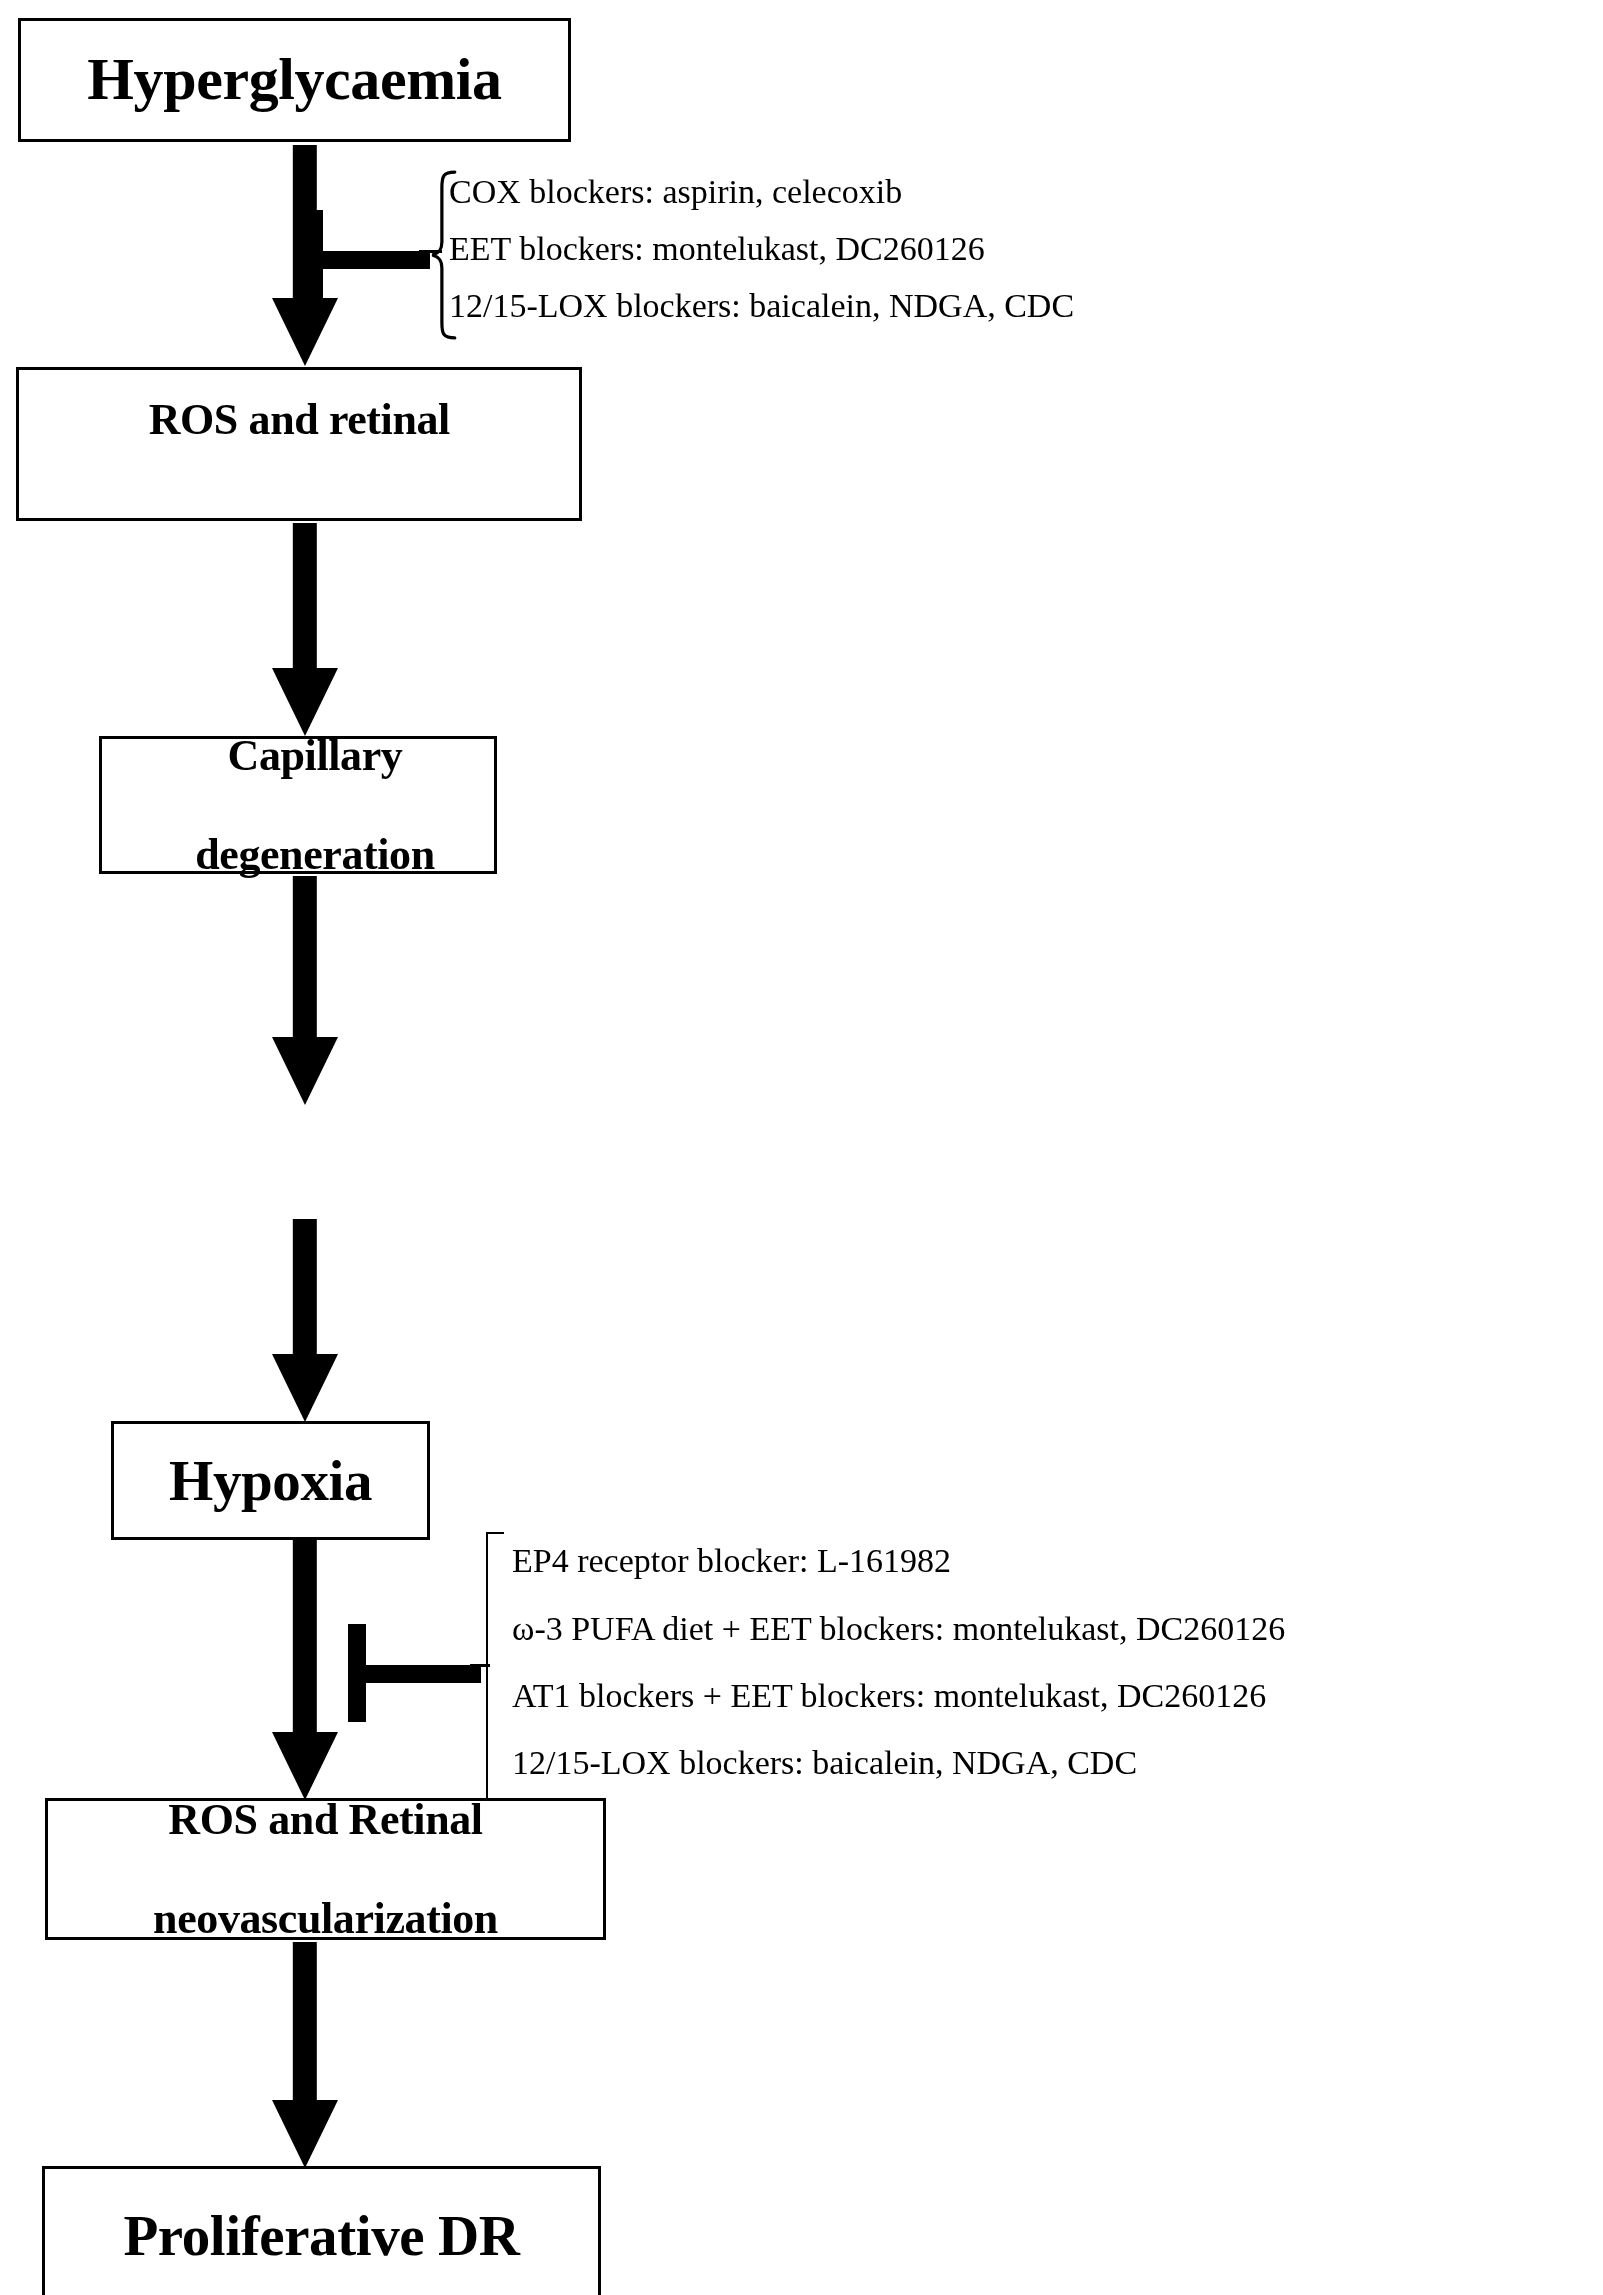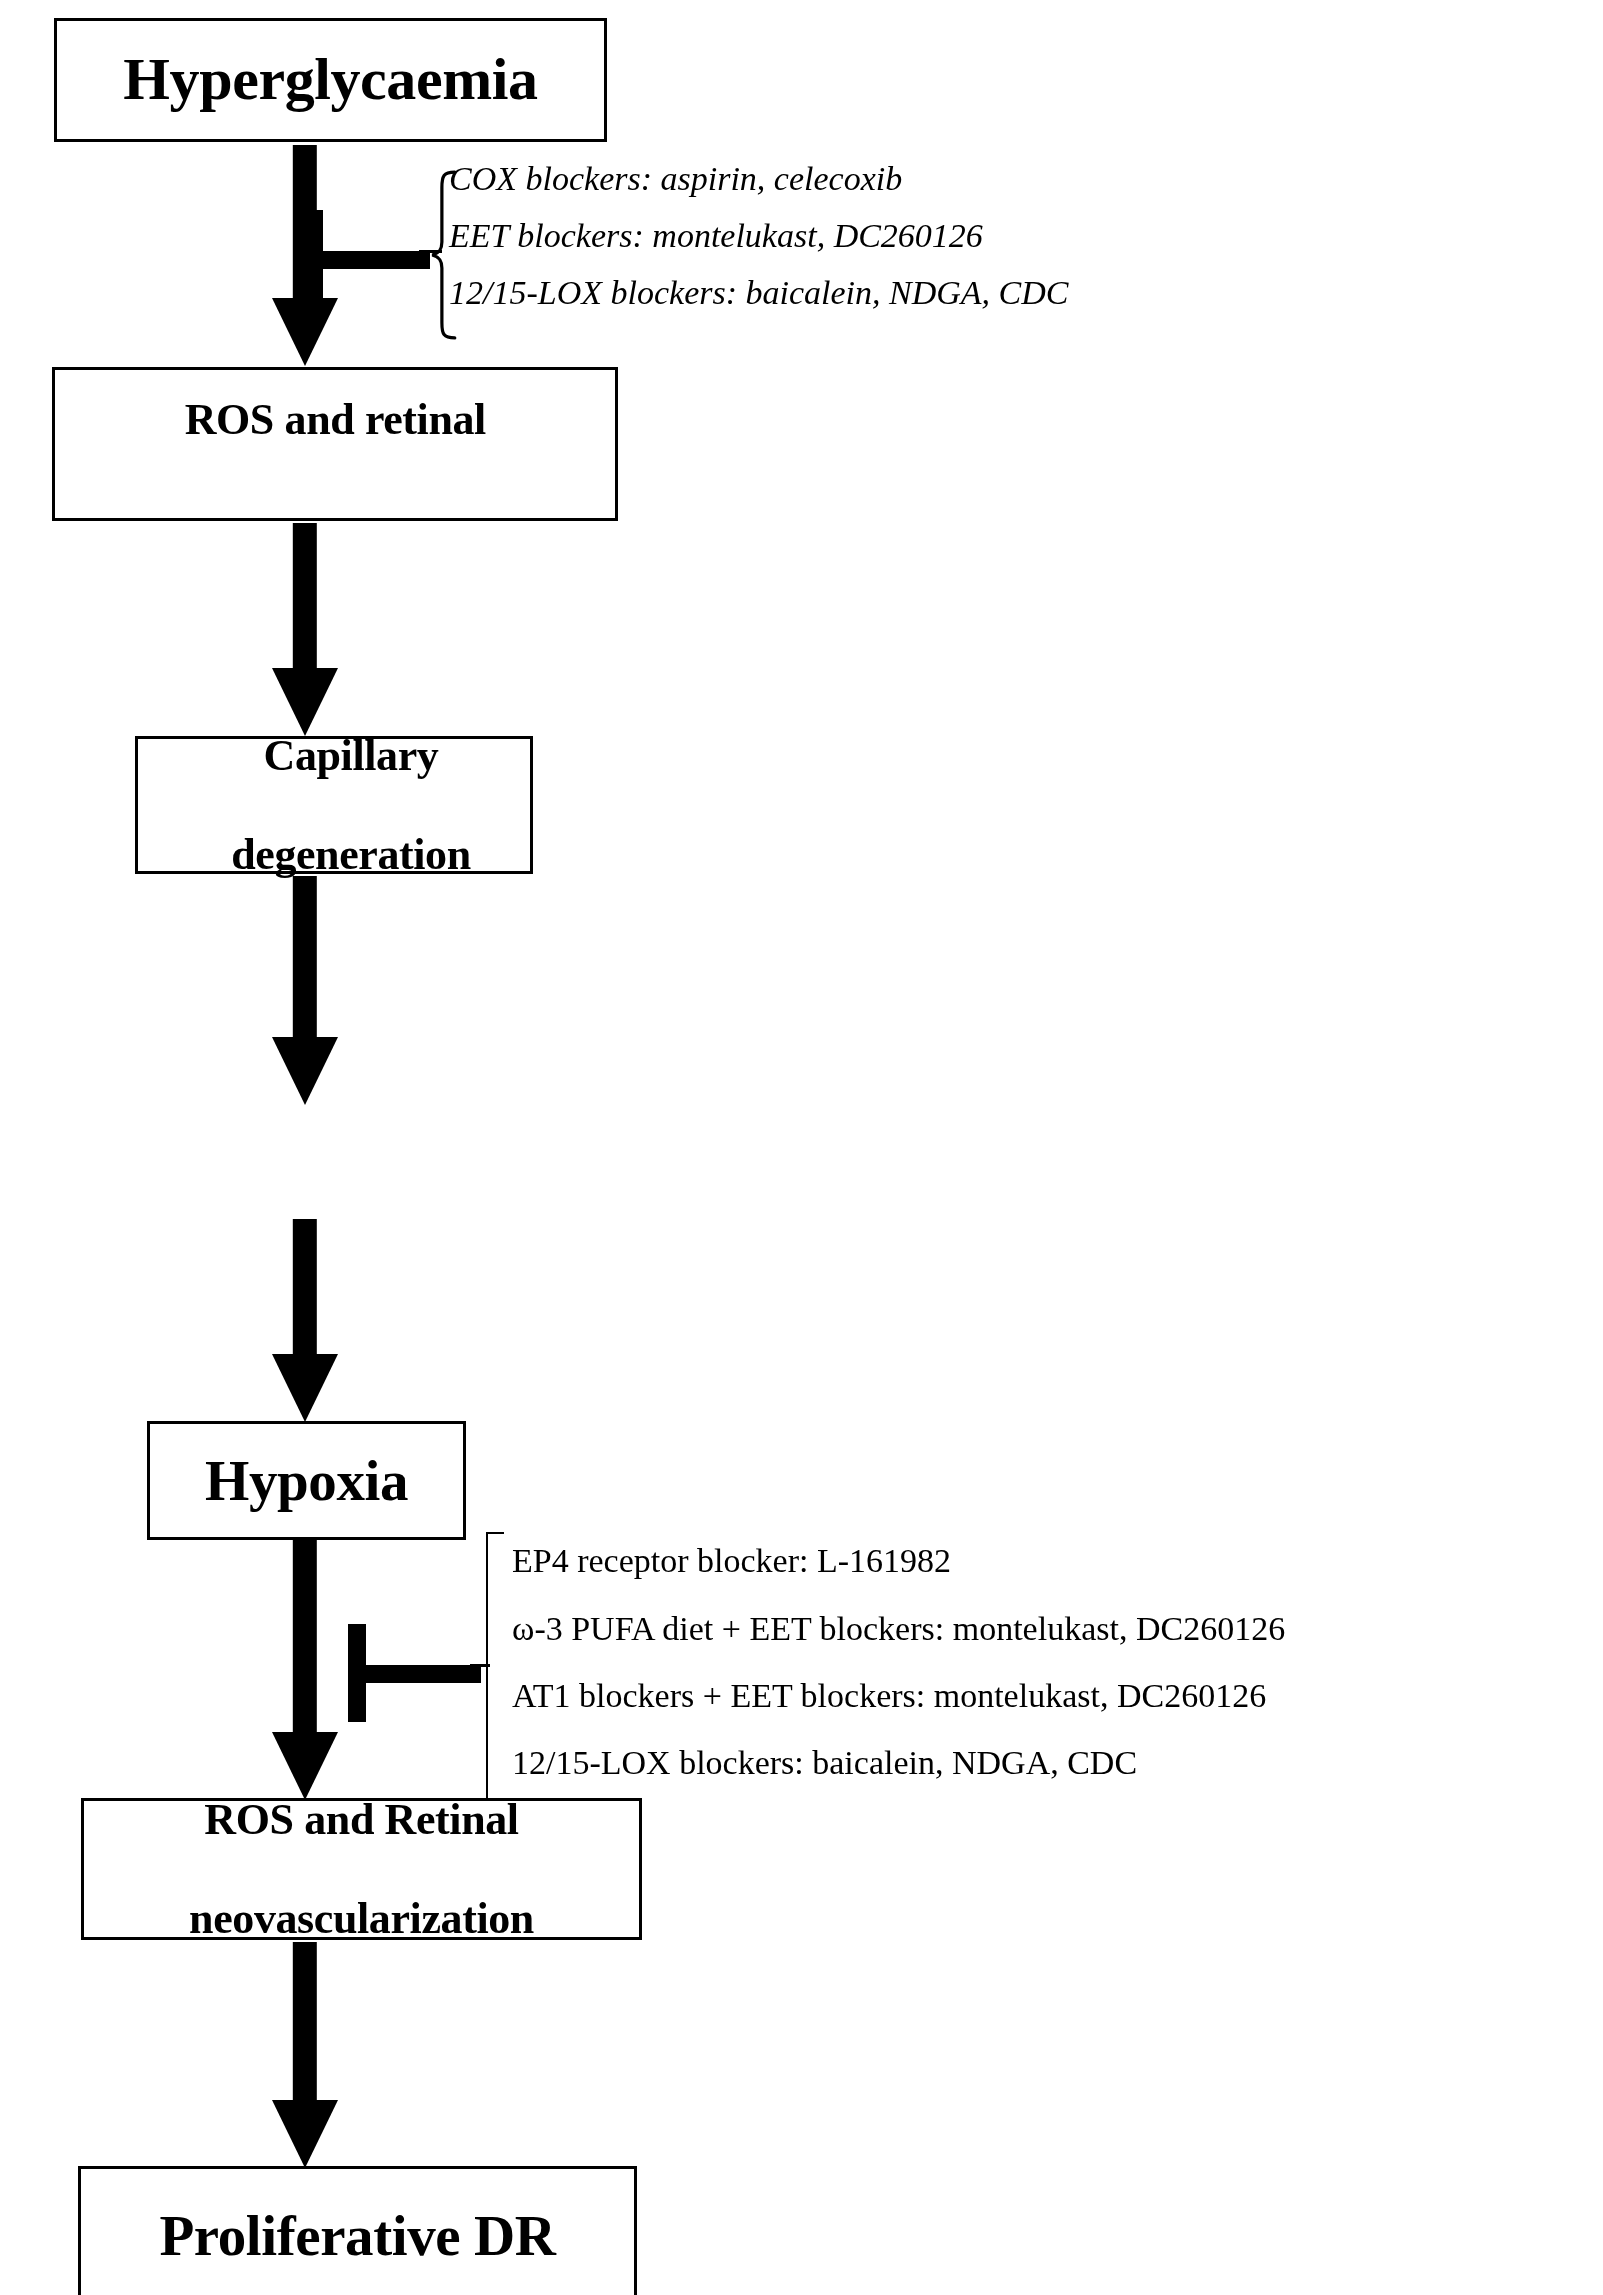--- a/index.html
+++ b/index.html
@@ -3,21 +3,21 @@
 <meta charset="utf-8">
 <style>
   html,body{margin:0;padding:0;background:#ffffff;}
   body{width:1604px;height:2295px;position:relative;overflow:hidden;
        font-family:"Liberation Serif","DejaVu Serif",serif;color:#000;}
   #stage{position:absolute;left:0;top:0;width:1604px;height:2295px;}
 
   .box{position:absolute;box-sizing:border-box;background:#fff;
        border:3.3px solid #000;display:flex;align-items:center;
        justify-content:center;text-align:center;font-weight:bold;
-       line-height:1.12;letter-spacing:-0.4px;margin-left:36px;}
+       line-height:1.12;letter-spacing:-0.4px;}
   .box span{display:block;width:100%;}
 
   
   .arrow{position:absolute;}
   .arrow .shaft{position:absolute;left:50%;top:0;transform:translateX(-50%);
                 background:#000;}
   .arrow .head{position:absolute;left:50%;bottom:0;transform:translateX(-50%);
                width:0;height:0;border-left:33px solid transparent;
                border-right:33px solid transparent;border-top:68px solid #000;}
 
@@ -56,21 +56,21 @@
   </div>
 
   <div style="position:absolute;left:419px;top:250px;width:23px;height:3.3px;background:#000;"></div>
 
   <div class="brace" style="left:429px;top:169px;width:29px;height:172px;">
     <svg width="29" height="172" viewBox="0 0 36 212" aria-hidden="true">
       <path d="M32 3 C18 3 16 8 16 22 L16 90 C16 100 12 104 4 106 C12 108 16 112 16 122 L16 190 C16 204 18 209 32 209" fill="none" stroke="#000" stroke-width="4" stroke-linecap="round"></path>
     </svg>
   </div>
 
-  <div class="ann" style="left:449px;top:150px;font-style:italic;">
+  <div class="ann" style="left:449px;top:163px;">
     <div style="height:57px;line-height:57px;">COX blockers: aspirin, celecoxib</div>
     <div style="height:57px;line-height:57px;">EET blockers: montelukast, DC260126</div>
     <div style="height:57px;line-height:57px;">12/15-LOX  blockers: baicalein, NDGA, CDC</div>
   </div>
 
   <div class="box" style="left:16.3px;top:367px;width:566px;height:154px;font-size:44px;">
     <span>
       <span>ROS and retinal</span><br>
     </span>
   </div>

